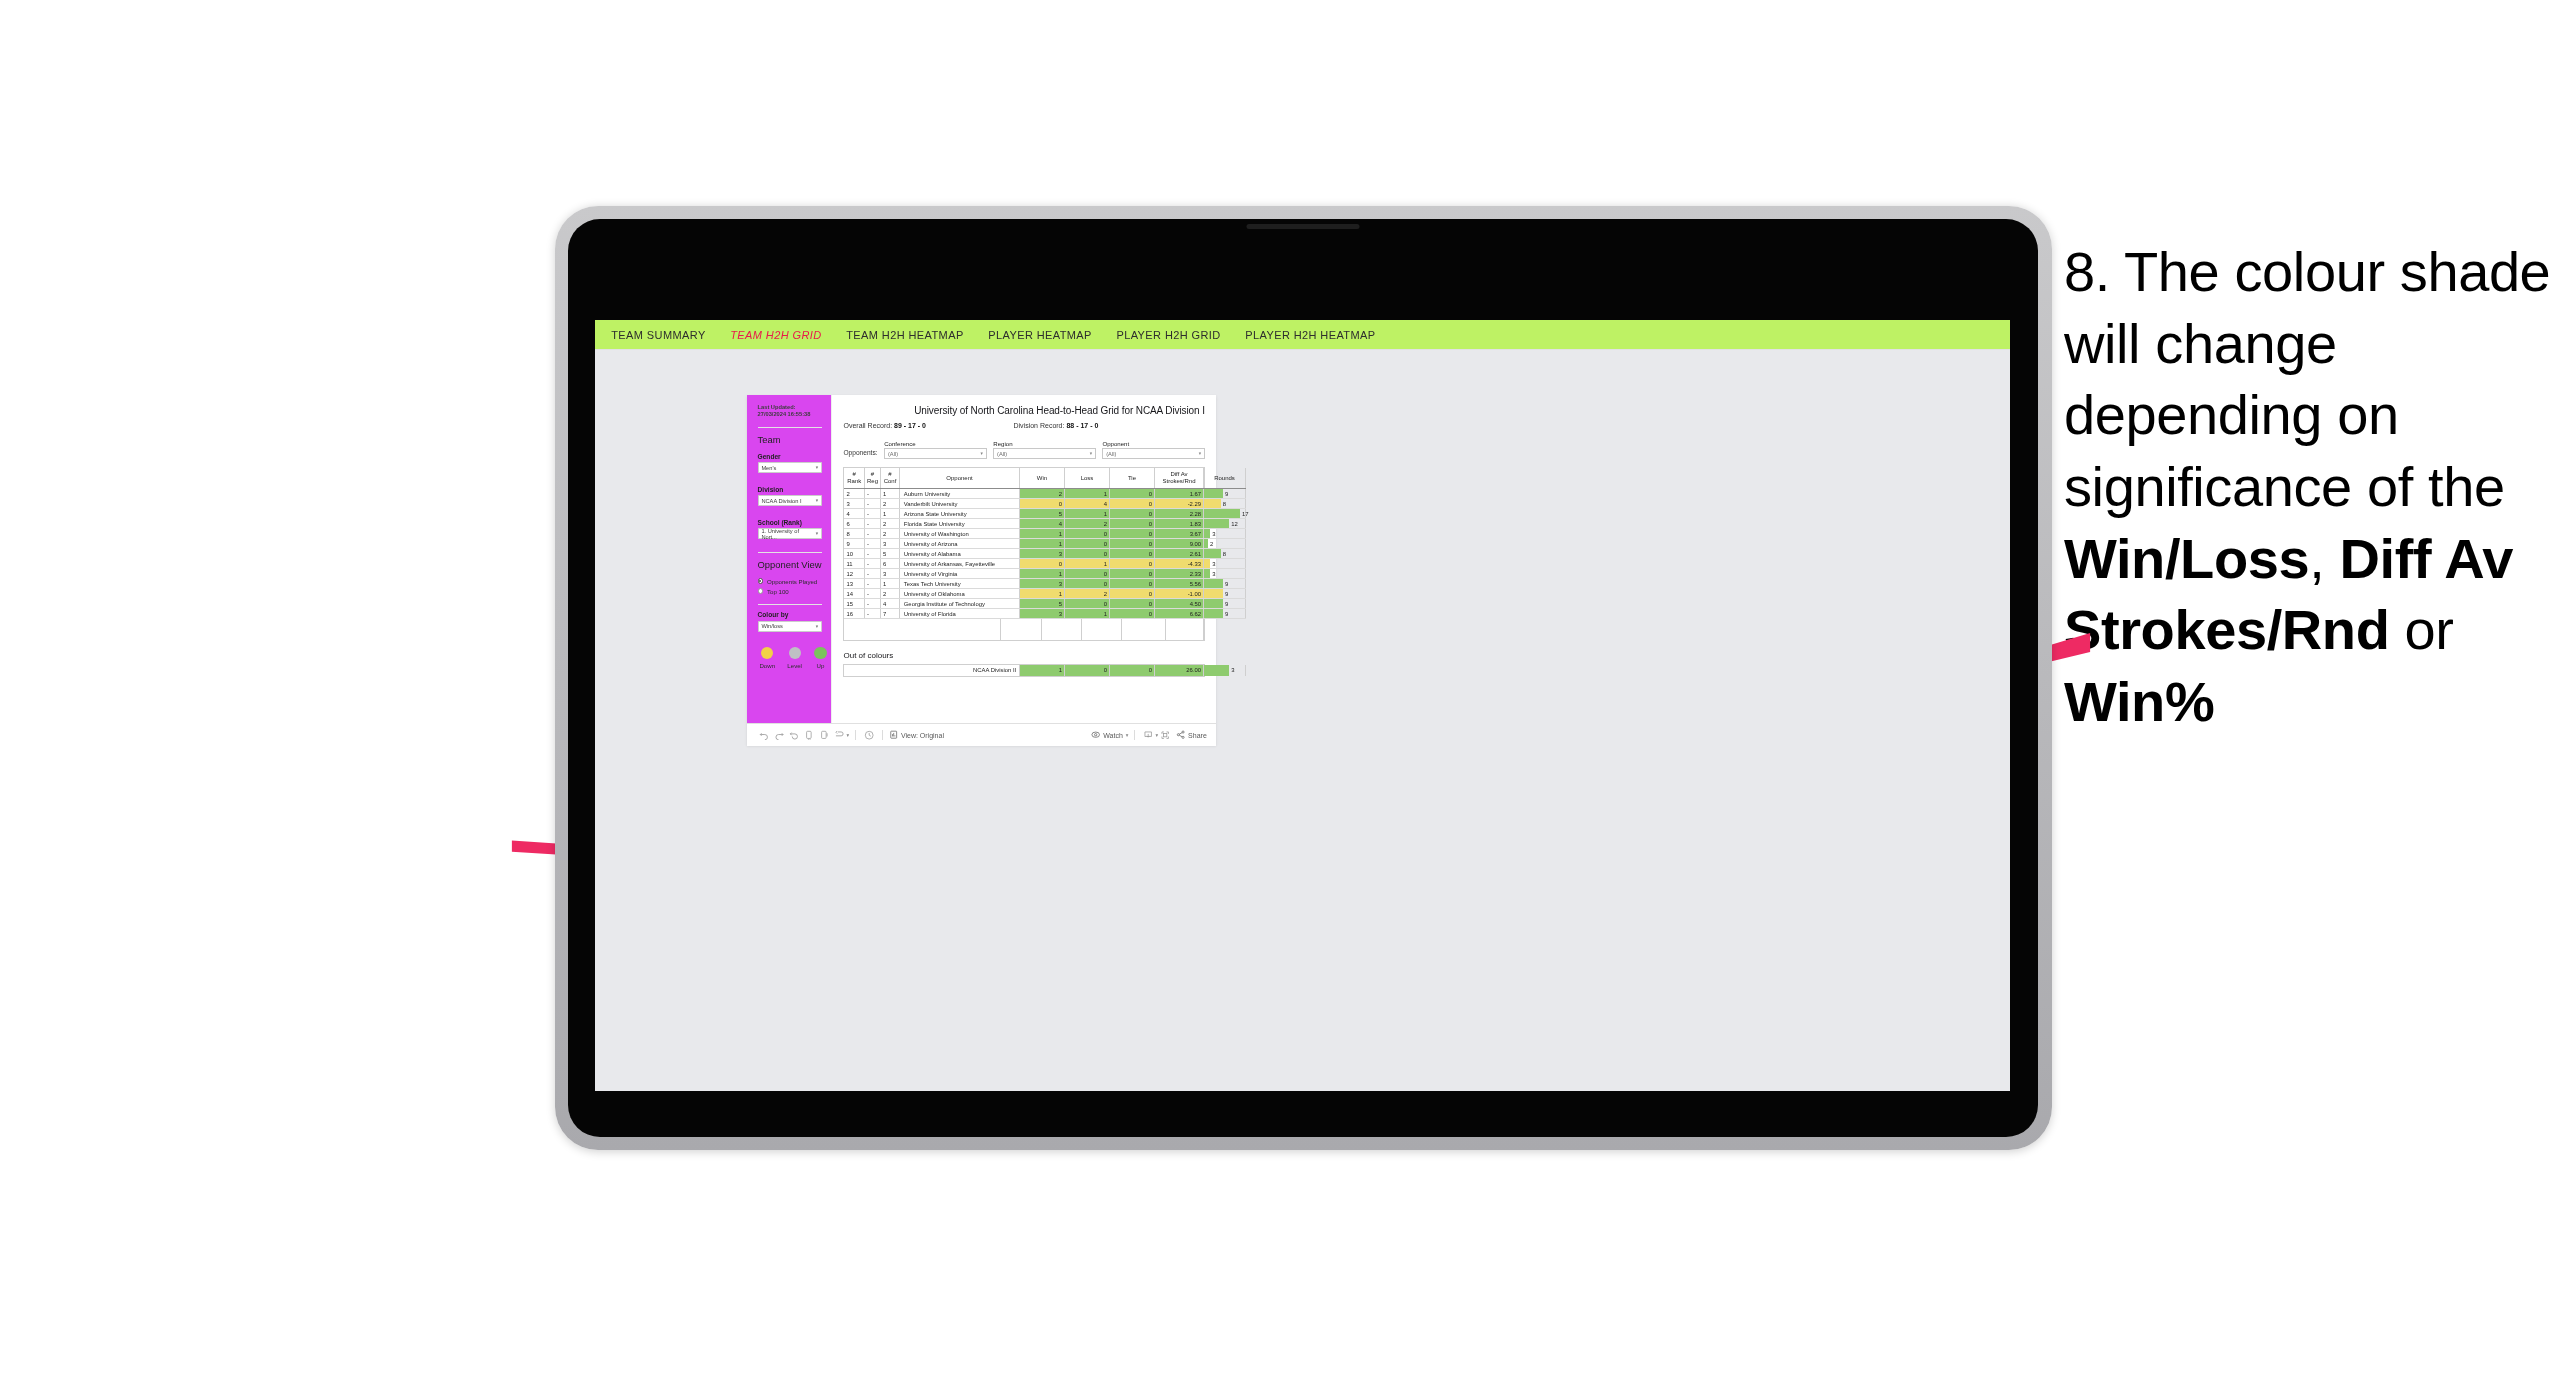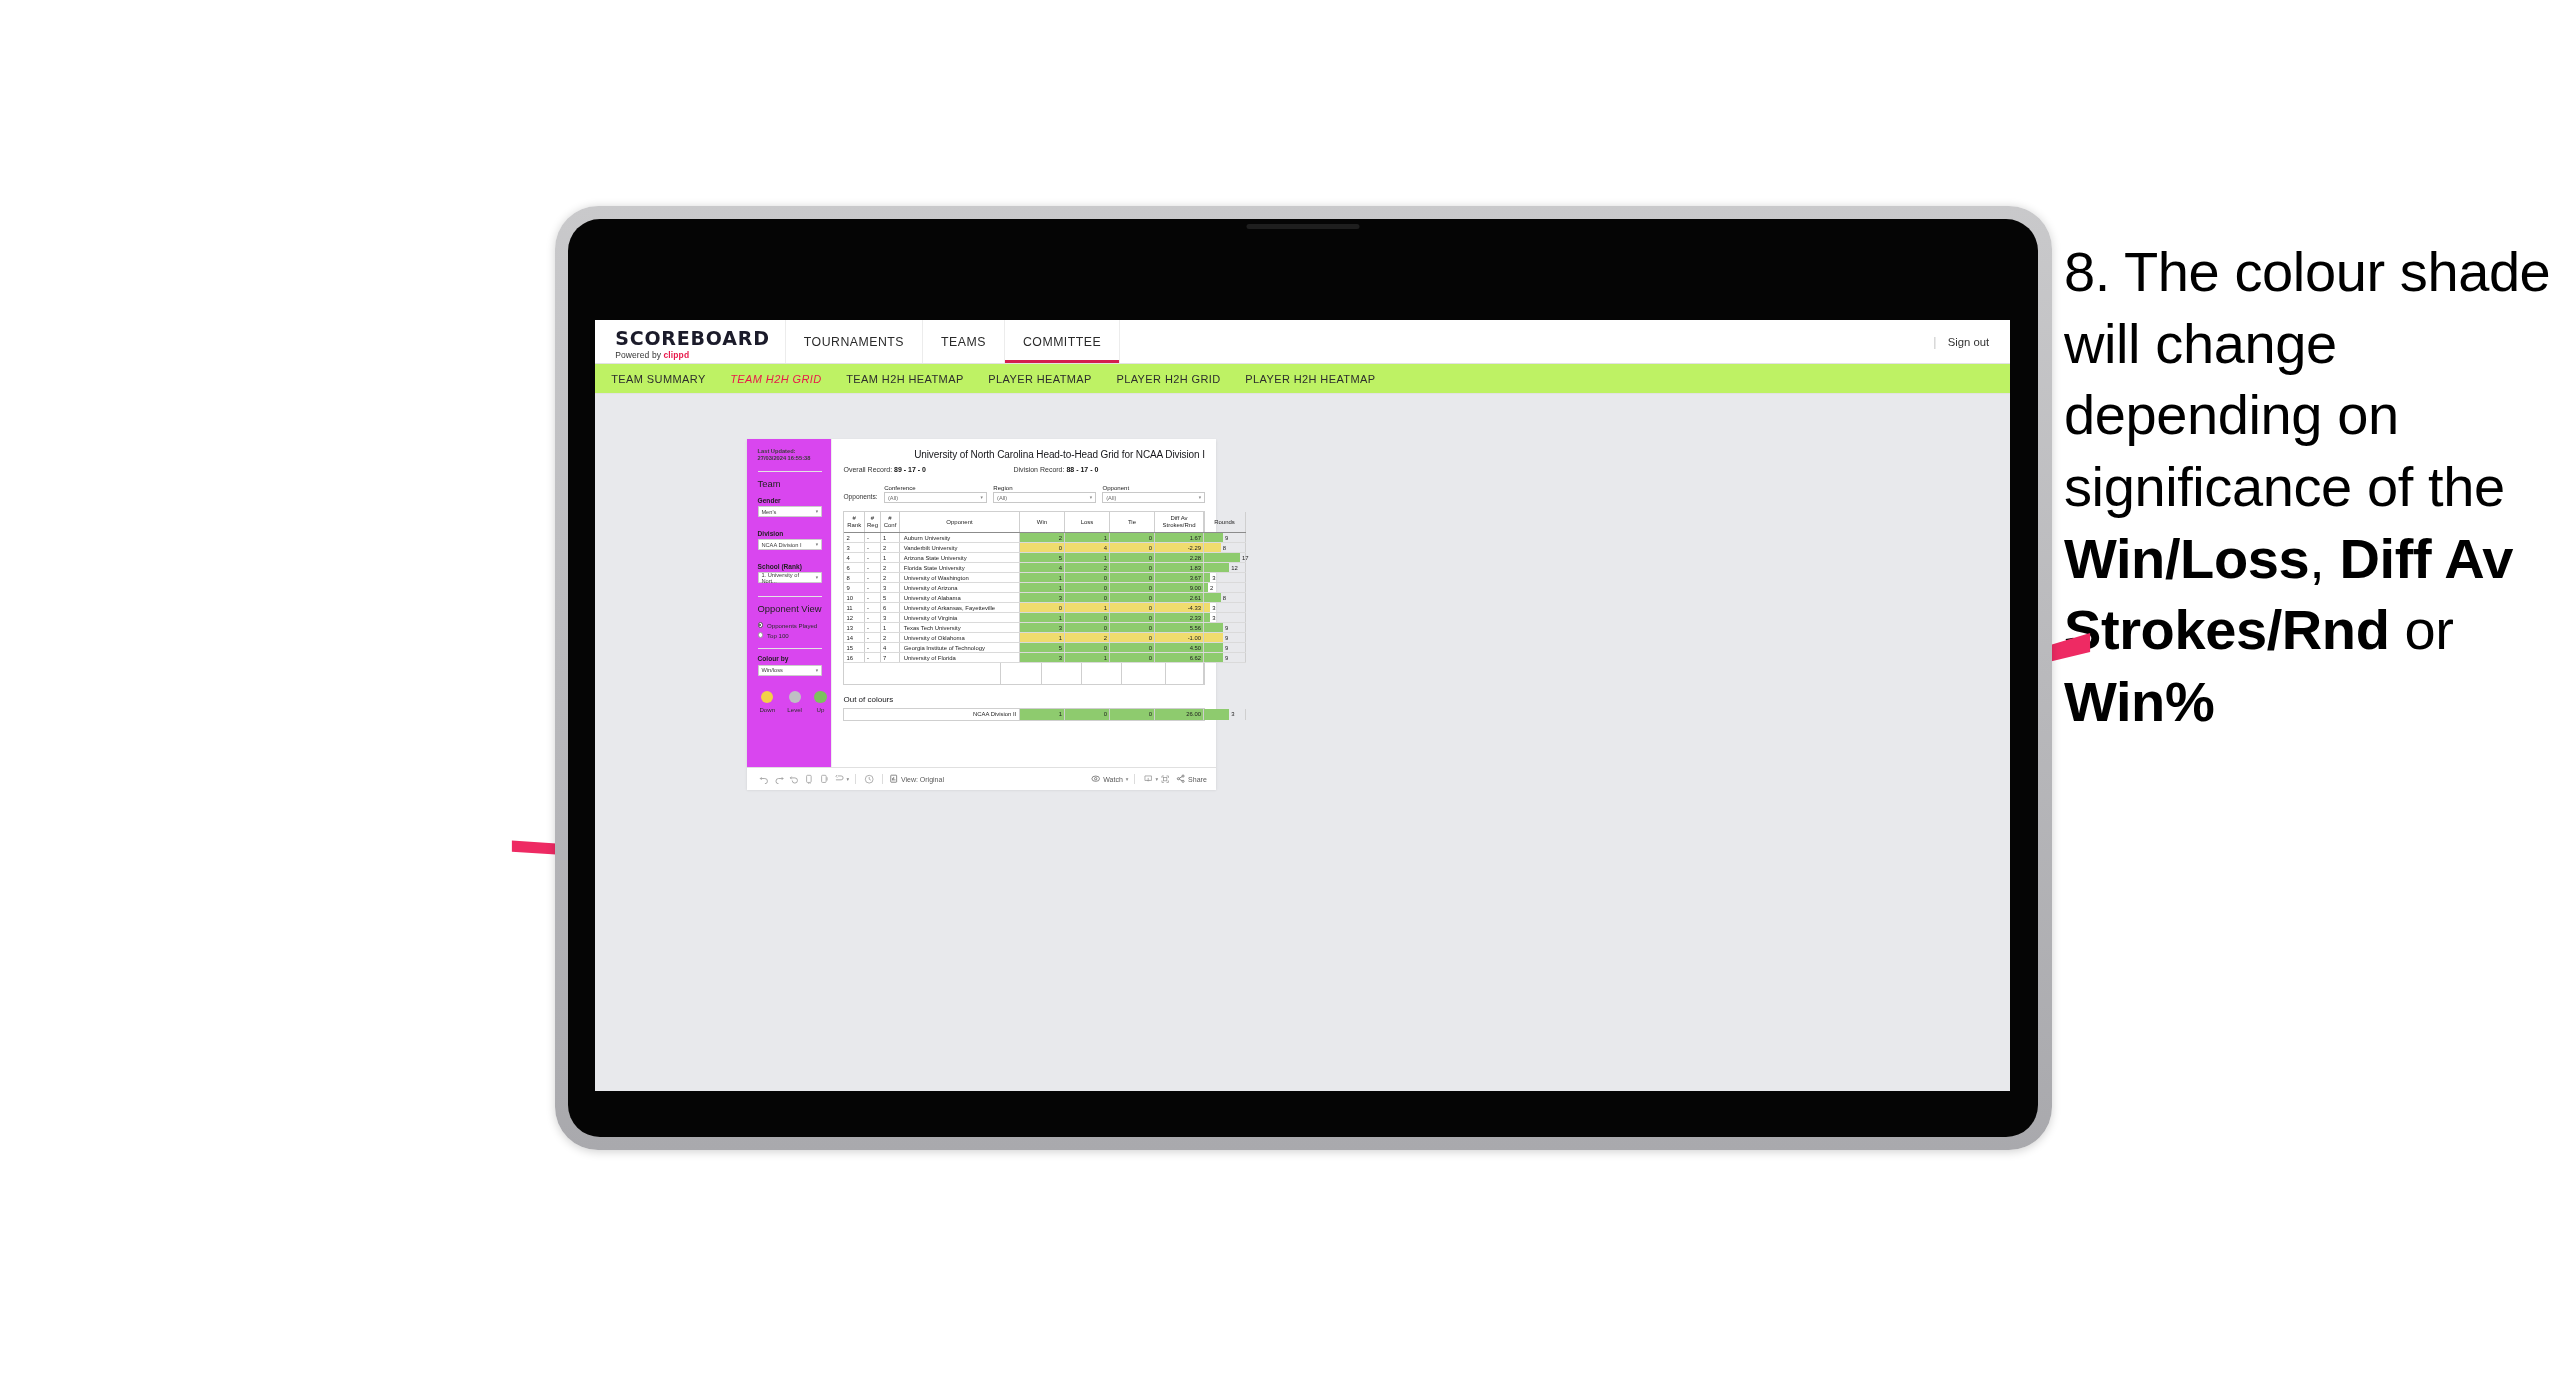--- a/index.html
+++ b/index.html
@@ -215,34 +215,20 @@
   <div id="tablet">
     <div class="tb-btn" id="tb-b1"></div>
     <div class="tb-btn" id="tb-b2"></div>
     <div class="tb-btn" id="tb-b3"></div>
 
     <div id="tablet-screen">
       <div id="tablet-cam"></div>
 
       <div id="page">
 
-        <div id="topnav">
-          <div id="brand">
-            <div id="brand-title">SCOREBOARD</div>
-            <div id="brand-sub"><span>Powered by </span><span class="pk">clippd</span></div>
-          </div>
-          <div class="topnav-item">TOURNAMENTS</div>
-          <div class="topnav-item">TEAMS</div>
-          <div class="topnav-item active">COMMITTEE</div>
-          <div id="topnav-spacer"></div>
-          <div id="signout-wrap">
-            <span id="signout-div">|</span>
-            <span id="signout">Sign out</span>
-          </div>
-        </div>
 
         <div id="subnav">
           <div class="subnav-item">TEAM SUMMARY</div>
           <div class="subnav-item active">TEAM H2H GRID</div>
           <div class="subnav-item">TEAM H2H HEATMAP</div>
           <div class="subnav-item">PLAYER HEATMAP</div>
           <div class="subnav-item">PLAYER H2H GRID</div>
           <div class="subnav-item">PLAYER H2H HEATMAP</div>
         </div>
 

